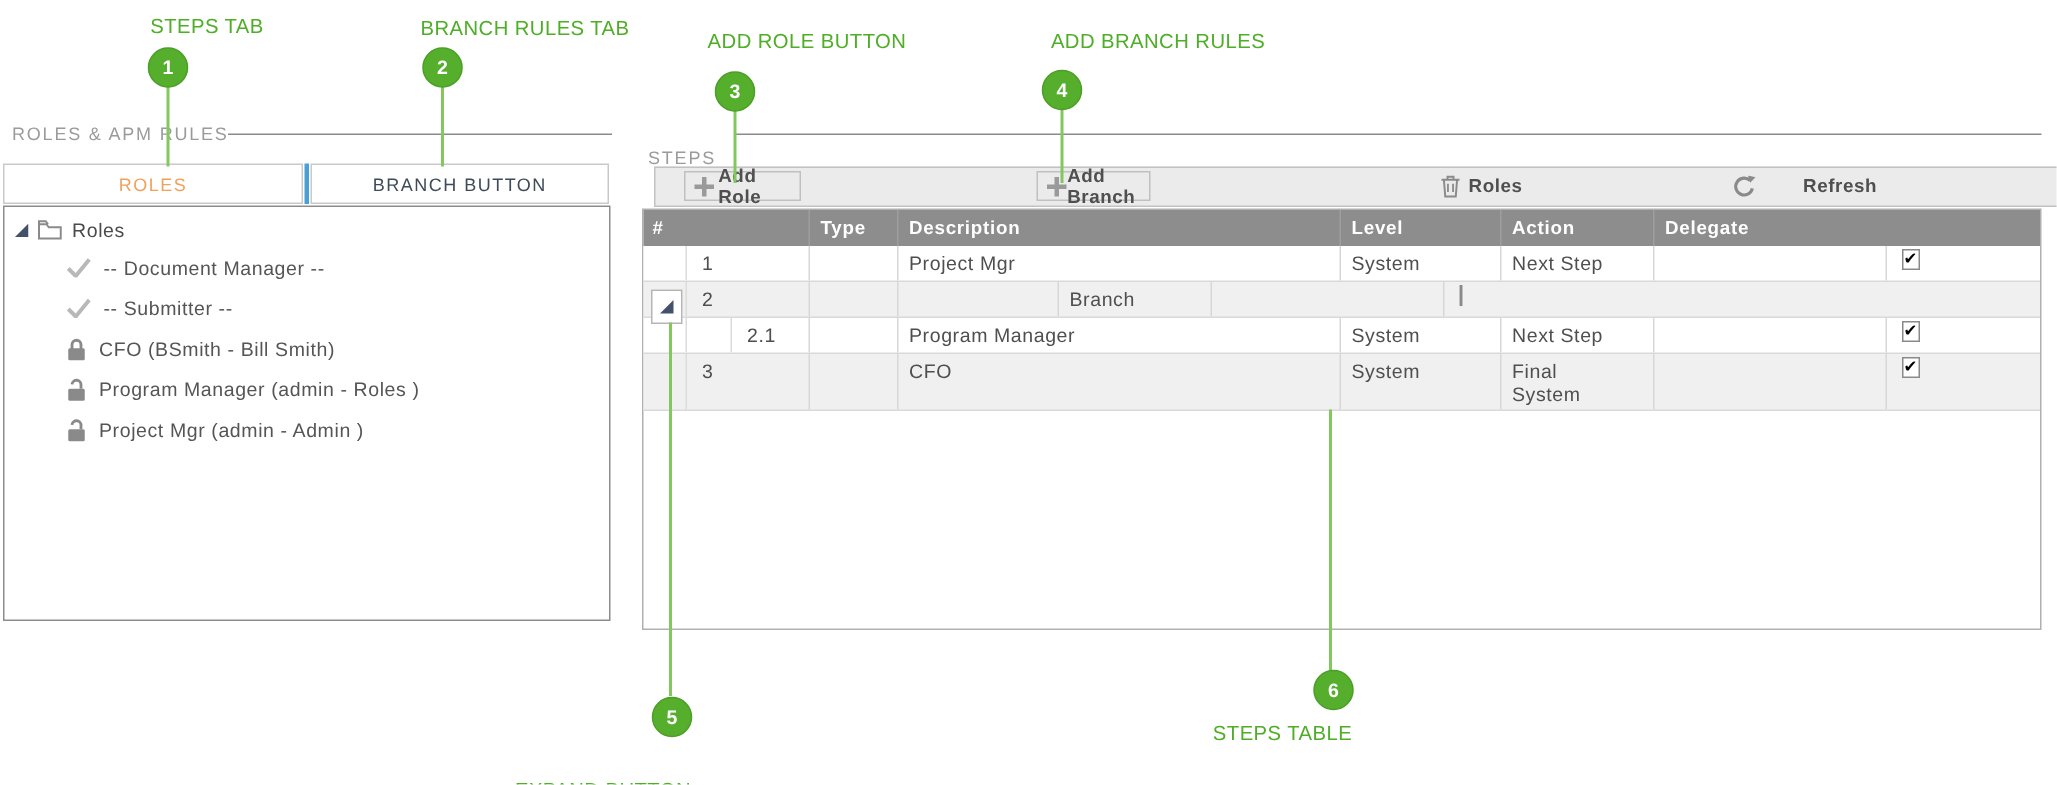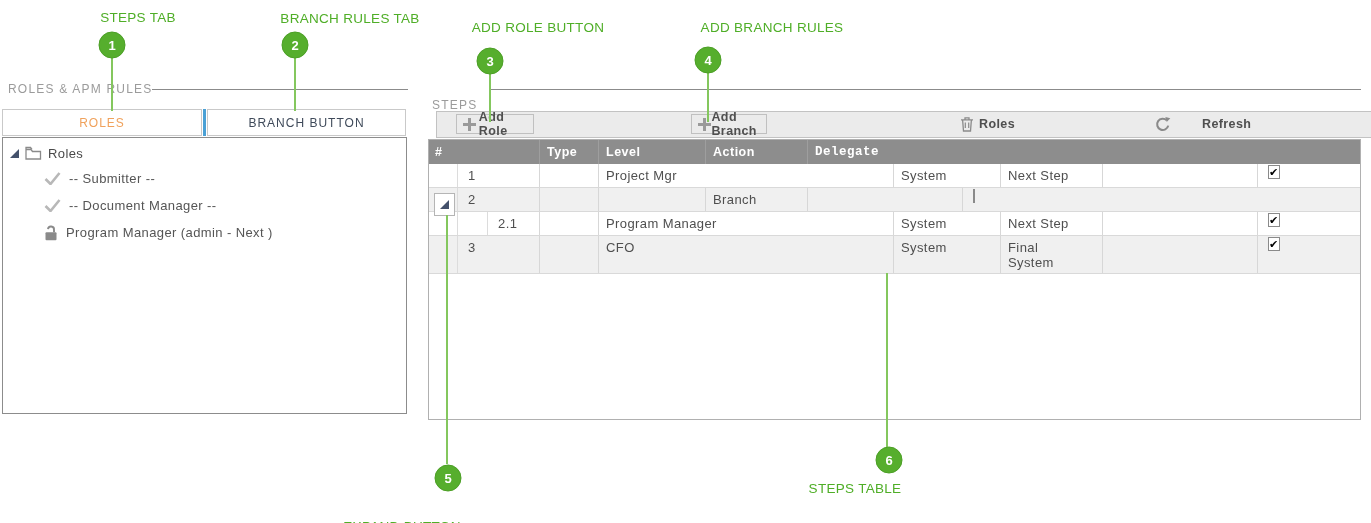--- a/index.html
+++ b/index.html
@@ -44,21 +44,21 @@
   .plus-icon { position: relative; width: 13px; height: 13px; }
   .plus-icon::before { content: ""; position: absolute; left: 0; top: 5px; width: 13px; height: 3px; background: #9a9a9a; }
   .plus-icon::after  { content: ""; position: absolute; left: 5px; top: 0; width: 3px; height: 13px; background: #9a9a9a; }
 
   
   .grid { position: absolute; left: 428px; top: 139px; width: 933px; height: 281px;
           border: 1px solid #b0b0b0; background: #fff; }
   .grid-header { display: flex; height: 24px; background: #8d8d8d; color: #fff;
                  font-size: 12.5px; font-weight: bold; letter-spacing: .5px; }
   .gh-cell { display: flex; align-items: center; padding-left: 7px; border-right: 1px solid #9e9e9e; }
-  .gh-cell.last { border-right: none; font-family: Liberation Mono, monospace; }
+  .gh-cell.last { border-right: none; }
   .w-num { width: 111px; } .w-type { width: 59px; } .w-desc { width: 295px; }
   .w-level { width: 107px; } .w-action { width: 102px; } .w-return { width: 155px; } .w-delegate { flex: 1; }
 
   .grid-row { display: flex; border-bottom: 1px solid #d9d9d9; background: #fff;
               font-size: 13px; color: #4f4f4f; letter-spacing: .4px; }
   .grid-row.alt { background: #f0f0f0; }
   .h24 { height: 24px; } .h38 { height: 38px; }
   .g-cell { padding: 4px 7px 0 7px; border-right: 1px solid #d7d7d7; overflow: hidden; }
   .g-cell.last { border-right: none; }
   .num-cell { display: flex; padding: 0; }
@@ -115,34 +115,48 @@
           </svg></span>
       <span class="tri"><svg width="17" height="14" viewBox="0 0 17 14">
             <path d="M1 3.5 h5 l1.5 2 h8 v7.5 h-14.5 z M1 3.5 v-2 h4.5 l1.5 2" fill="none" stroke="#8a8a8a" stroke-width="1.3"></path>
           </svg></span>
       <span>Roles</span>
     </div>
     <div class="tree-item">
       <span class="tri"><svg width="17" height="13" viewBox="0 0 17 13">
             <path d="M1.5 7 L6.5 12 L15.5 1" stroke="#b8b8b8" stroke-width="2.6" fill="none"></path>
           </svg></span>
-      <span>-- Submitter --</span>
+      <span>-- Document Manager --</span>
     </div>
     <div class="tree-item">
       <span class="tri"><svg width="17" height="13" viewBox="0 0 17 13">
             <path d="M1.5 7 L6.5 12 L15.5 1" stroke="#b8b8b8" stroke-width="2.6" fill="none"></path>
           </svg></span>
-      <span>-- Document Manager --</span>
+      <span>-- Submitter --</span>
+    </div>
+    <div class="tree-item">
+      <span class="tri"><svg width="14" height="16" viewBox="0 0 14 16">
+            <path d="M4 8 V4.8 a3 3 0 0 1 6 0 V8" fill="none" stroke="#8a8a8a" stroke-width="1.9"></path>
+            <rect x="1.5" y="7.2" width="11" height="8" rx="1" fill="#8a8a8a"></rect>
+          </svg></span>
+      <span>CFO (BSmith - Bill Smith)</span>
     </div>
     <div class="tree-item">
       <span class="tri"><svg width="14" height="16" viewBox="0 0 14 16">
             <path d="M4 4.2 a3 3 0 0 1 6 0.6 V7.2" fill="none" stroke="#8a8a8a" stroke-width="1.9"></path>
             <rect x="1.5" y="7.2" width="11" height="8" rx="1" fill="#8a8a8a"></rect>
           </svg></span>
-      <span>Program Manager (admin - Next )</span>
+      <span>Program Manager (admin - Roles )</span>
+    </div>
+    <div class="tree-item">
+      <span class="tri"><svg width="14" height="16" viewBox="0 0 14 16">
+            <path d="M4 4.2 a3 3 0 0 1 6 0.6 V7.2" fill="none" stroke="#8a8a8a" stroke-width="1.9"></path>
+            <rect x="1.5" y="7.2" width="11" height="8" rx="1" fill="#8a8a8a"></rect>
+          </svg></span>
+      <span>Project Mgr (admin - Admin )</span>
     </div>
   </div>
 
   <div class="section-title" style="left:432px; top:98px;">STEPS</div>
   <div class="rule" style="left:490px; top:89px; width:871px;"></div>
 
   <div class="toolbar">
     <div class="tb-btn boxed" style="left:19px; width:78px;">
       <span class="plus-icon"></span>
       <span>Add Role</span>
@@ -164,20 +178,21 @@
             <polygon points="10.5,0 15.8,1.2 12,5.2" fill="#8a8a8a"></polygon>
           </svg></span>
       <span>Refresh</span>
     </div>
   </div>
 
   <div class="grid">
     <div class="grid-header">
       <div class="gh-cell w-num" style="padding-left:6px;">#</div>
       <div class="gh-cell w-type">Type</div>
+      <div class="gh-cell w-desc">Description</div>
       <div class="gh-cell w-level">Level</div>
       <div class="gh-cell w-action">Action</div>
       <div class="gh-cell w-delegate last">Delegate</div>
     </div>
 
     <div class="grid-row h24">
       <div class="g-cell w-num num-cell">
           <span class="indent"></span>
           <span class="num-text">1</span>
         </div>

